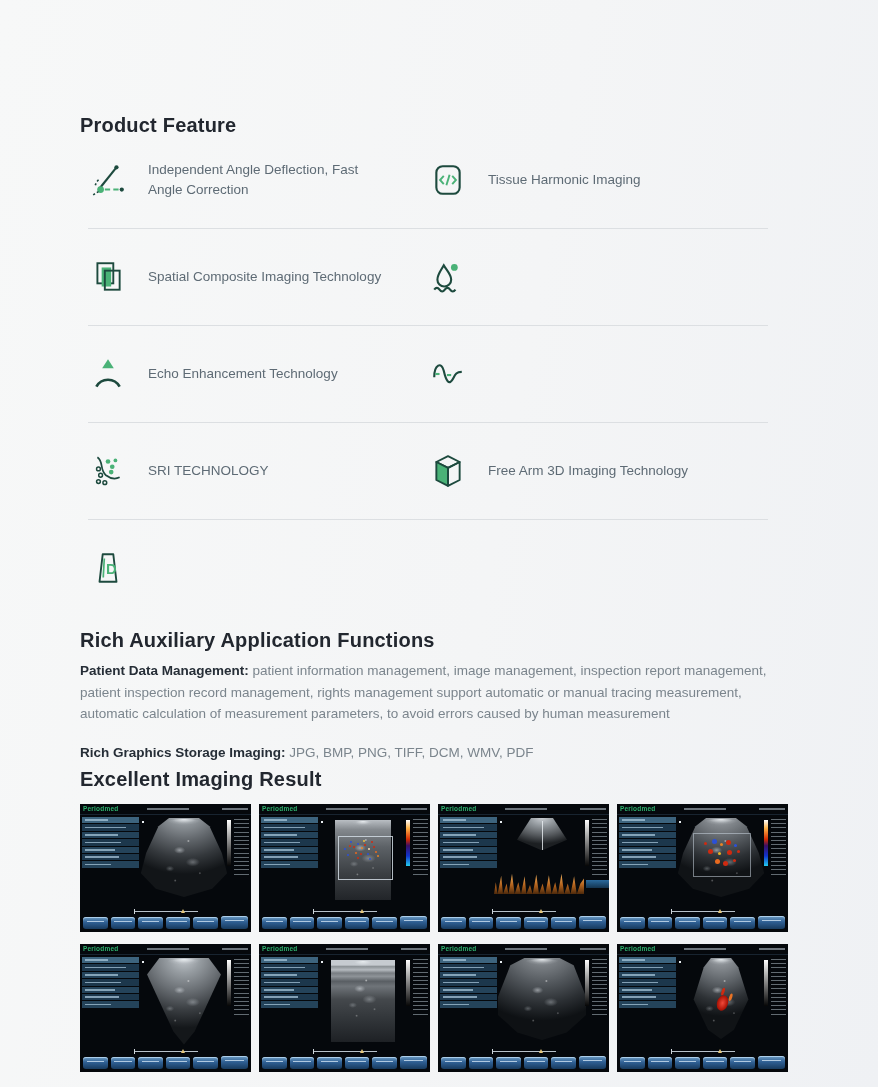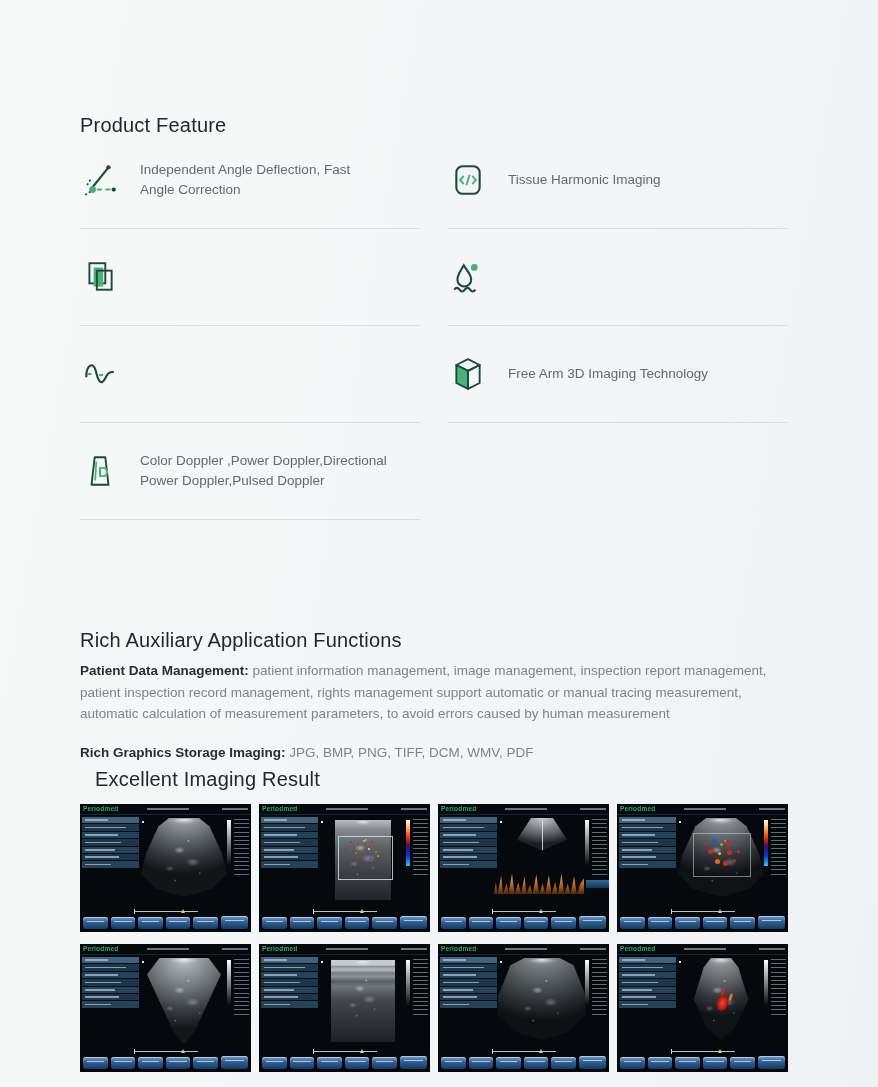--- a/index.html
+++ b/index.html
@@ -1,28 +1,28 @@
 <!DOCTYPE html>
 <html><head>
 <meta charset="utf-8">
 <style>
   html,body{margin:0;padding:0;}
   body{width:878px;height:1087px;overflow:hidden;font-family:"Liberation Sans",sans-serif;}
   .canvas{position:relative;width:878px;height:1087px;
     background:linear-gradient(100deg,#f7f8f8 0%,#f4f5f6 55%,#eff1f4 100%);}
   .content{position:absolute;left:80px;top:0;width:708px;}
 
-  h2.sec{position:absolute;margin:0;font-size:20px;font-weight:400;color:#22272f;letter-spacing:.2px;}
+  h2.sec{position:absolute;margin:0;font-size:20px;font-weight:700;color:#22272f;letter-spacing:.2px;}
   #pf-title{top:114px;left:0;}
   #aux-title{top:629px;left:0;}
-  #img-title{top:768px;left:15px;}
+  #img-title{top:768px;left:0;}
 
   
-  #features{position:absolute;top:132px;left:0;width:708px;display:grid;
-    grid-template-columns:340px 340px;column-gap:28px;}
+  #features{position:absolute;top:132px;left:8px;width:708px;display:grid;
+    grid-template-columns:340px 340px;}
   .feat-cell{height:96px;display:flex;align-items:center;border-bottom:1px solid #dcdfe2;}
   .feat-cell:nth-child(9),.feat-cell:nth-child(10){border-bottom:none;}
   .feat-icon{width:40px;flex:0 0 40px;display:flex;justify-content:center;align-items:center;}
   .feat-label{margin-left:20px;font-size:13.5px;line-height:1.5;color:#5e6b75;}
   .feat-cell:nth-child(1) .feat-label{max-width:230px;}
   .feat-cell:nth-child(10) .feat-label{max-width:262px;}
 
   
   #aux-body{position:absolute;top:660px;left:0;width:708px;}
   #aux-body p{margin:0 0 17px 0;font-size:13.5px;line-height:1.6;color:#7b858d;}
@@ -148,58 +148,83 @@
           <span class="feat-label">Tissue Harmonic Imaging</span>
         </div>
         <div class="feat-cell">
           <span class="feat-icon">
             <svg width="36" height="36" viewBox="0 0 34 34" fill="none">
               <rect x="7" y="4" width="15" height="19" stroke="#1d4a3e" stroke-width="1.8"></rect>
    <rect x="11" y="8" width="9" height="18" fill="#4ab277"></rect>
    <rect x="14" y="11" width="14" height="18" stroke="#1d4a3e" stroke-width="1.8"></rect>
             </svg>
           </span>
+          <span class="feat-label">Spatial Composite Imaging Technology</span>
         </div>
         <div class="feat-cell">
           <span class="feat-icon">
             <svg width="36" height="36" viewBox="0 0 34 34" fill="none">
               <circle cx="23" cy="8" r="3.2" fill="#4ab277"></circle>
    <path d="M13 6 C10.5 10.5 7 14.5 7 19.5 A6.5 6.5 0 0 0 20 19.5 C20 14.5 15.5 10.5 13 6 Z" stroke="#1d4a3e" stroke-width="2"></path>
    <path d="M4 29 q2.5 -3.5 5 0 t5 0 t5 0 t5 0" stroke="#1d4a3e" stroke-width="2"></path>
             </svg>
           </span>
         </div>
         <div class="feat-cell">
           <span class="feat-icon">
             <svg width="36" height="36" viewBox="0 0 34 34" fill="none">
+              <path d="M6 29 A12.5 12.5 0 0 1 28 29" stroke="#1d4a3e" stroke-width="2.5"></path>
+   <polygon points="17,3 11.5,11.5 22.5,11.5" fill="#4ab277"></polygon>
+            </svg>
+          </span>
+          <span class="feat-label">Echo Enhancement Technology</span>
+        </div>
+        <div class="feat-cell">
+          <span class="feat-icon">
+            <svg width="36" height="36" viewBox="0 0 34 34" fill="none">
               <path d="M4 20 C4 8 11 5 13 14 C15 23 18 29 22 21 C24 17 25 15 30 15" stroke="#1d4a3e" stroke-width="2"></path>
    <line x1="5" y1="17" x2="9" y2="17" stroke="#4ab277" stroke-width="2"></line>
    <line x1="16" y1="18" x2="20" y2="18" stroke="#4ab277" stroke-width="2"></line>
             </svg>
           </span>
         </div>
         <div class="feat-cell">
           <span class="feat-icon">
             <svg width="36" height="36" viewBox="0 0 34 34" fill="none">
+              <path d="M7 4 C13 8 9 16 15 21 C19 24 24 25 28 23" stroke="#1d4a3e" stroke-width="1.6"></path>
+   <circle cx="8" cy="15" r="1.8" stroke="#1d4a3e" stroke-width="1.4"></circle>
+   <circle cx="10" cy="21" r="1.8" stroke="#1d4a3e" stroke-width="1.4"></circle>
+   <circle cx="8" cy="27" r="1.8" stroke="#1d4a3e" stroke-width="1.4"></circle>
+   <circle cx="14" cy="28" r="1.8" stroke="#1d4a3e" stroke-width="1.4"></circle>
+   <circle cx="17" cy="8" r="2.2" fill="#4ab277"></circle>
+              <circle cx="21" cy="13" r="2.2" fill="#4ab277"></circle>
+   <circle cx="20" cy="18" r="2.2" fill="#4ab277"></circle>
+              <circle cx="24" cy="7" r="1.8" fill="#4ab277"></circle>
+            </svg>
+          </span>
+          <span class="feat-label">SRI TECHNOLOGY</span>
+        </div>
+        <div class="feat-cell">
+          <span class="feat-icon">
+            <svg width="36" height="36" viewBox="0 0 34 34" fill="none">
               <polygon points="17,3 28,8.5 17,14 6,8.5" stroke="#1d4a3e" stroke-width="1.8" stroke-linejoin="round"></polygon>
    <polygon points="6,8.5 17,14 17,31 6,25.5" fill="#4ab277" stroke="#1d4a3e" stroke-width="1.8" stroke-linejoin="round"></polygon>
    <polygon points="28,8.5 28,25.5 17,31 17,14" stroke="#1d4a3e" stroke-width="1.8" stroke-linejoin="round"></polygon>
             </svg>
           </span>
           <span class="feat-label">Free Arm 3D Imaging Technology</span>
         </div>
         <div class="feat-cell">
           <span class="feat-icon">
             <svg width="36" height="36" viewBox="0 0 34 34" fill="none">
               <polygon points="12,4 22,4 25,30 9,30" stroke="#1d4a3e" stroke-width="1.8" stroke-linejoin="round"></polygon>
    <line x1="13.5" y1="8" x2="12.5" y2="26" stroke="#4ab277" stroke-width="1.6"></line>
    <text x="15" y="23" font-size="14" font-weight="bold" fill="#4ab277">D</text>
             </svg>
           </span>
-          <span class="feat-label">Color Doppler ,Power Doppler,Directional Power Doppler,Pulsed Doppler</span>
         </div>
       </div>
 
     <h2 class="sec" id="aux-title">Rich Auxiliary Application Functions</h2>
 
     <div id="aux-body">
       <p><span class="lead">Patient Data Management:</span><span> patient information management, image management, inspection report management, patient inspection record management, rights management support automatic or manual tracing measurement, automatic calculation of measurement parameters, to avoid errors caused by human measurement</span></p>
       <p><span class="lead">Rich Graphics Storage Imaging:</span><span> JPG, BMP, PNG, TIFF, DCM, WMV, PDF</span></p>
     </div>
 

